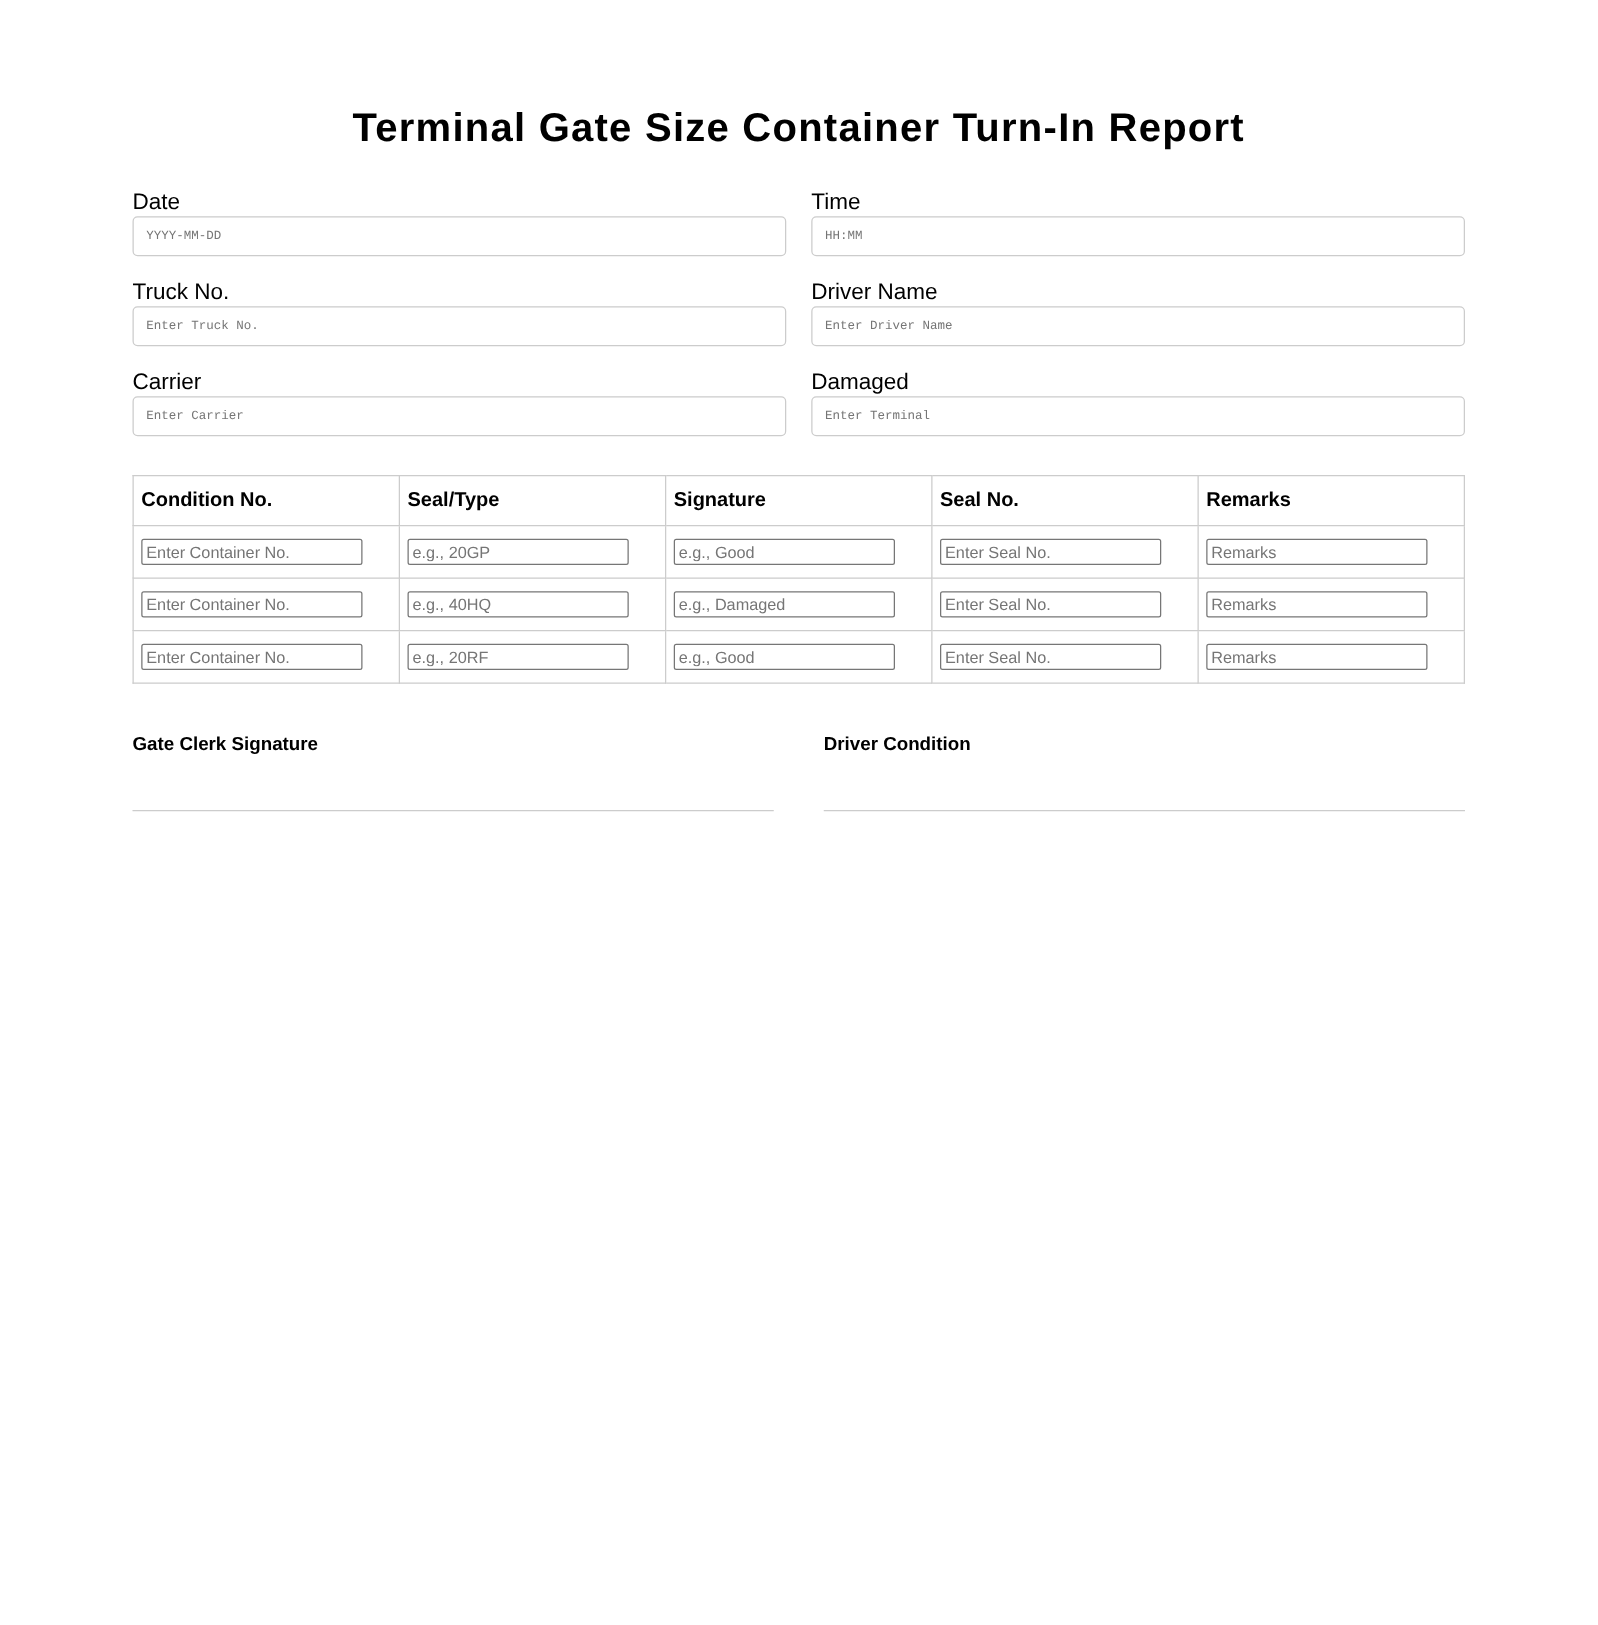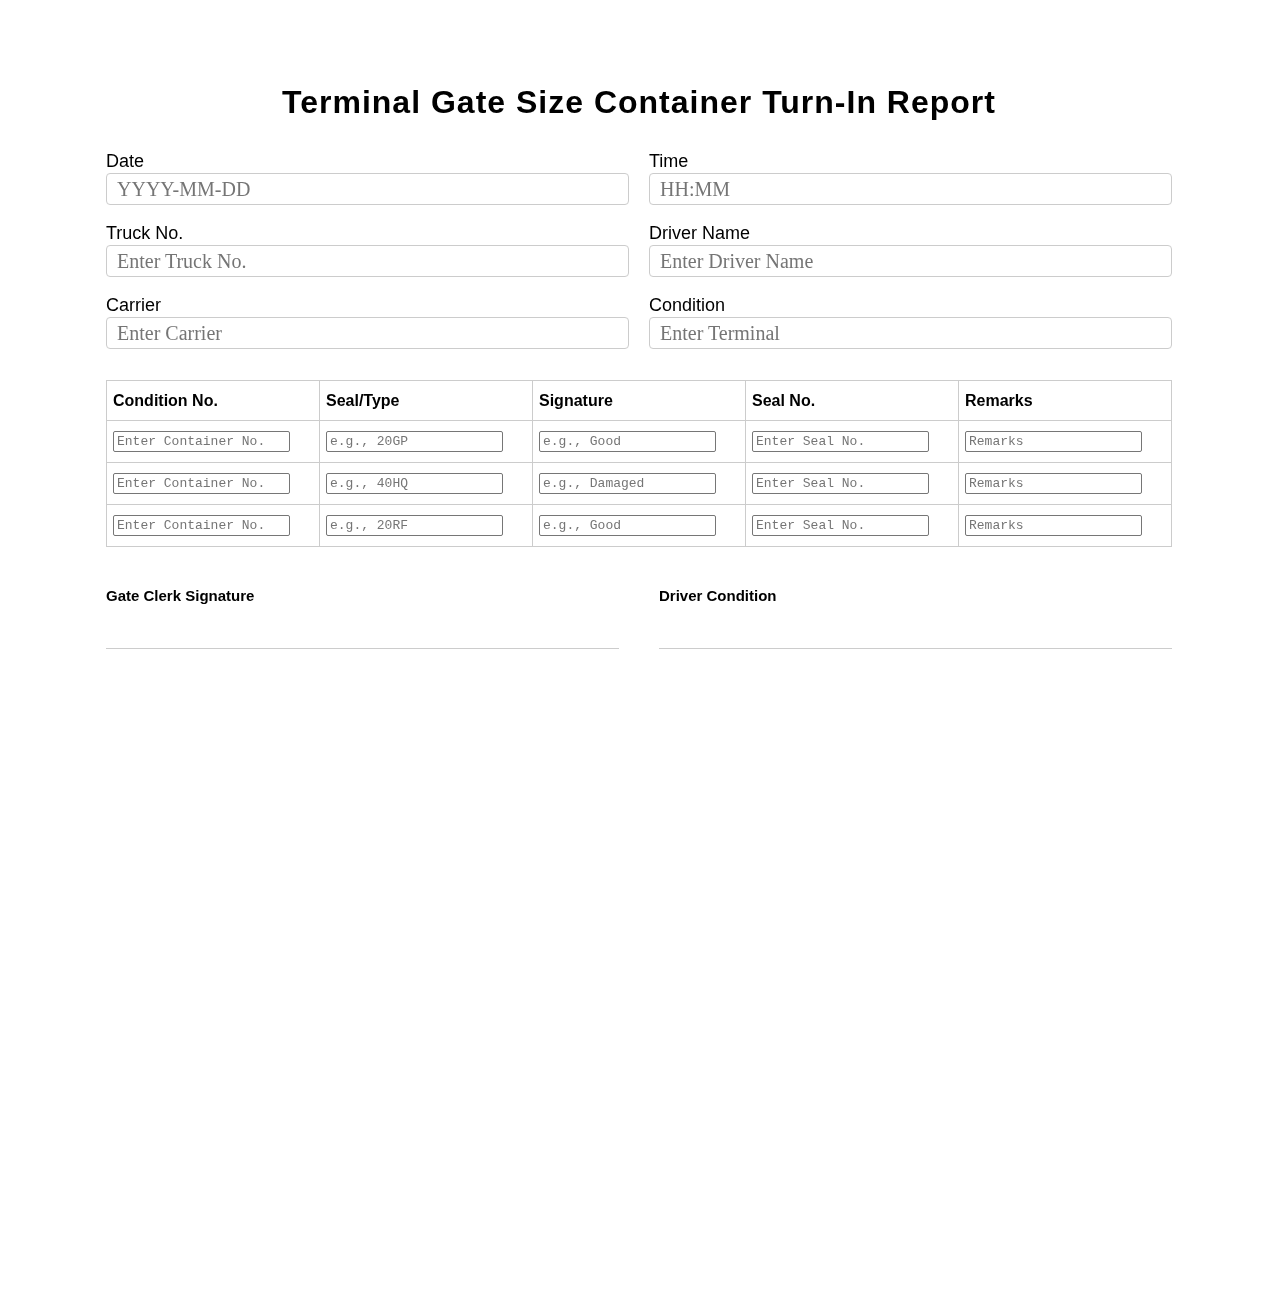--- a/index.html
+++ b/index.html
@@ -14,35 +14,35 @@
   h1 {
     margin: 0; position: absolute; top: 82px; left: 0; width: 1066px;
     text-align: center; font-size: 32px; font-weight: bold; letter-spacing: 1px;
     line-height: 40px;
   }
   .grid { position: absolute; top: 152px; left: 0; width: 1066px;
     display: grid; grid-template-columns: 523px 523px; column-gap: 20px; row-gap: 8px; }
   .field label { display: block; font-size: 18px; line-height: 18px; margin-bottom: 3px; }
   .field input {
     width: 100%; height: 32px; border: 1px solid #cccccc; border-radius: 4px;
-    padding: 0 10px; font-size: 20px; font-family: Liberation Serif, serif; color: #000;
+    padding: 0 10px; font-size: 10px; font-family: Liberation Mono, monospace; color: #000;
     outline: none;
   }
   .field input::placeholder { color: #757575; }
   .field { height: 64px; }
   table {
     position: absolute; top: 380px; left: 0; width: 1066px;
     border-collapse: collapse; table-layout: fixed;
   }
   th, td { border: 1px solid #cccccc; padding: 0 6px; text-align: left; }
   th { height: 40px; font-size: 16px; font-weight: bold; }
   td { height: 42px; }
   td input {
     width: 177px; height: 21px; border: 1px solid #767676; border-radius: 2px;
-    padding: 0 3px; font-size: 13px; font-family: Liberation Mono, monospace;
+    padding: 0 3px; font-size: 13px; font-family: Liberation Sans, sans-serif;
   }
   td input::placeholder { color: #757575; }
   .sigs { position: absolute; top: 587px; left: 0; width: 1066px; display: flex; justify-content: space-between; }
   .sig { width: 513px; font-weight: bold; }
   .sig .label { font-size: 15px; line-height: 18px; }
   .sig .line { margin-top: 43px; border-bottom: 1px solid #cccccc; height: 0; }
 </style>
 </head>
 <body>
 
@@ -64,21 +64,21 @@
     </div>
     <div class="field">
       <label>Driver Name</label>
       <input type="text" placeholder="Enter Driver Name" style="">
     </div>
     <div class="field">
       <label>Carrier</label>
       <input type="text" placeholder="Enter Carrier" style="">
     </div>
     <div class="field">
-      <label>Condition</label>
+      <label>Damaged</label>
       <input type="text" placeholder="Enter Terminal" style="">
     </div>
   </div>
 
   <table>
     <thead>
       <tr>
         <th>Condition No.</th>
         <th>Seal/Type</th>
         <th>Signature</th>

